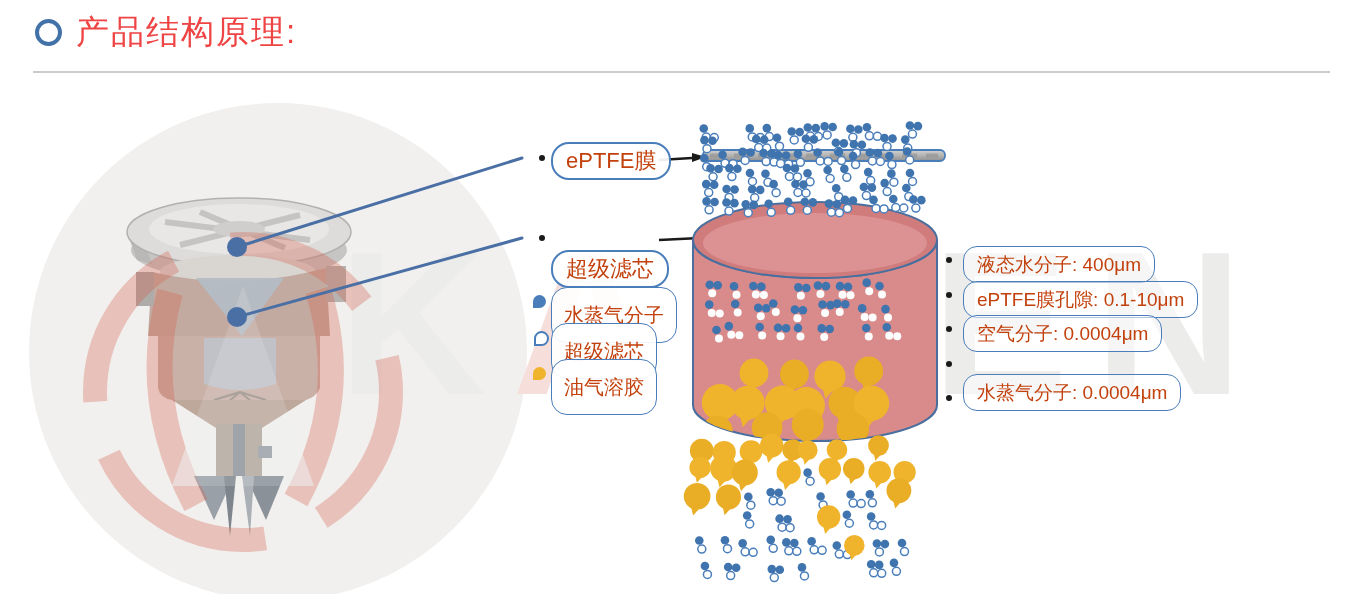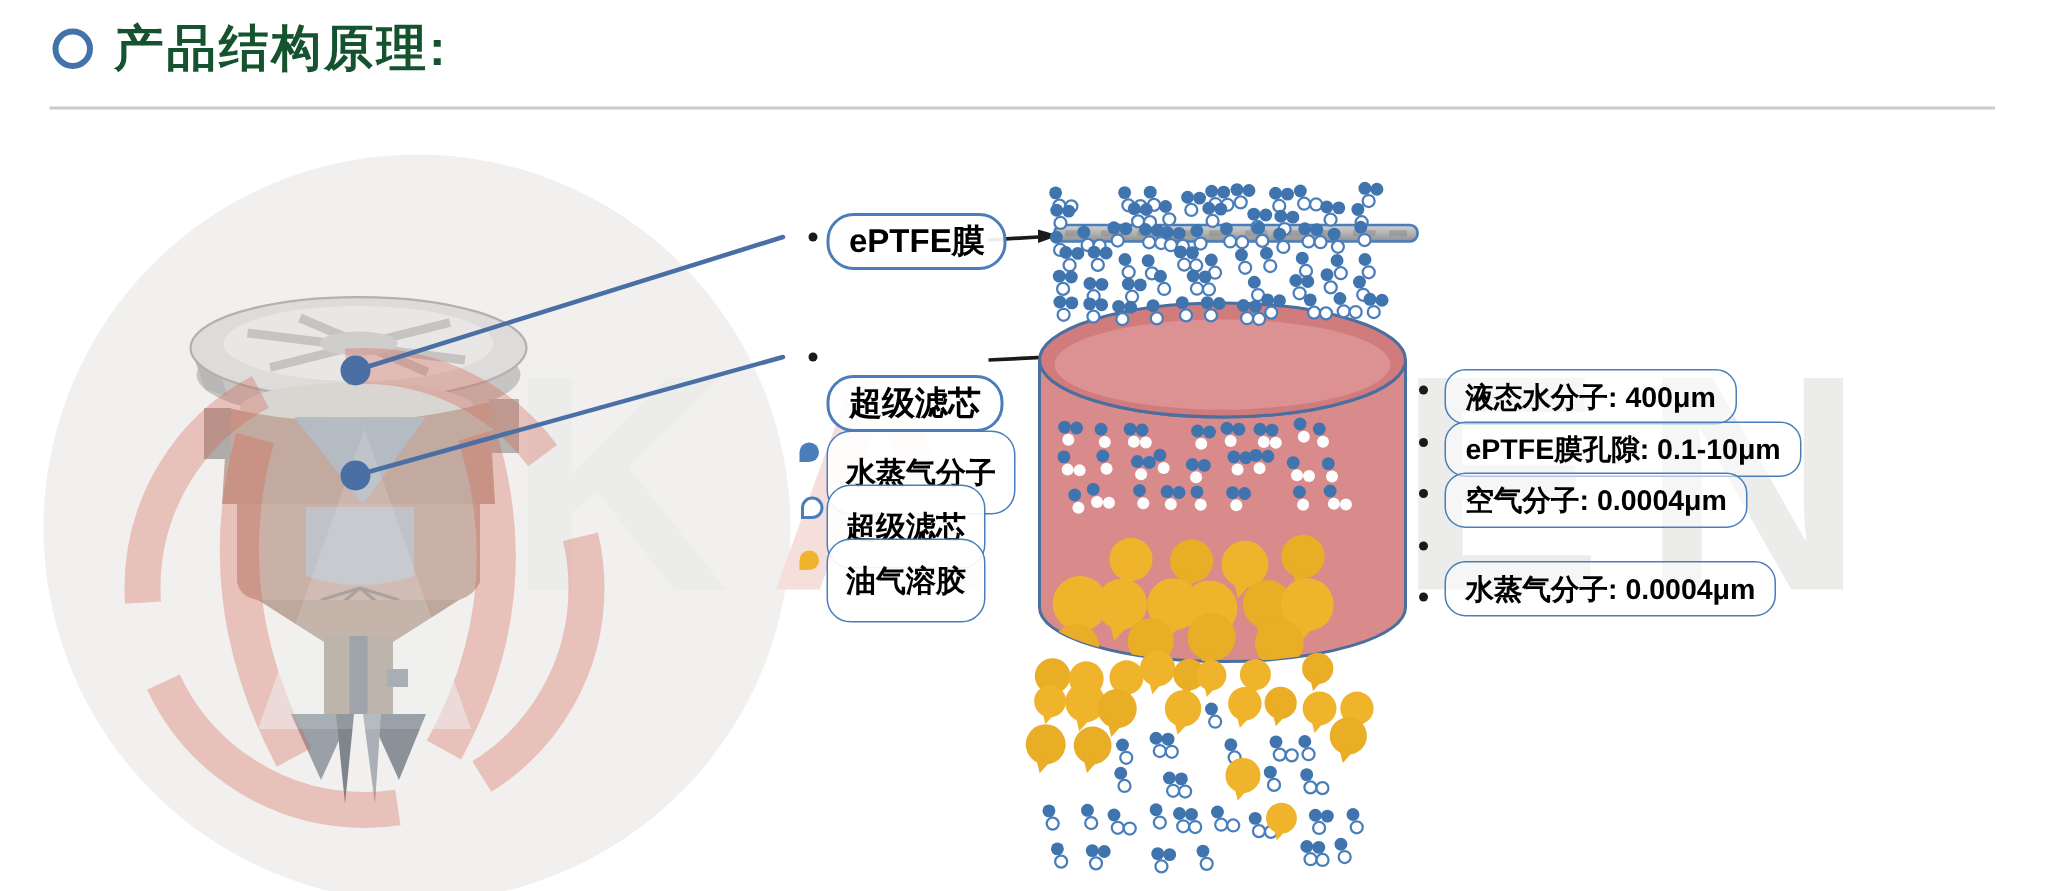--- a/index.html
+++ b/index.html
@@ -12,26 +12,26 @@
              font-weight:700;letter-spacing:26px;color:#ececeb;white-space:nowrap;pointer-events:none;}
   .watermark .wm-a{color:#f6dedb;}
   .watermark.wm-over{z-index:4;color:rgba(255,255,255,0.30);
              clip-path:inset(206px 413px 152px 693px);}
   .watermark.wm-over .wm-a{color:rgba(255,255,255,0.30);}
   #diagramSvg{z-index:3;}
   .labels{z-index:5;}
   
   .hdr{position:absolute;left:35px;top:10px;z-index:5;display:flex;align-items:center;gap:14px;}
   .hdr-ring{width:19px;height:19px;border:4px solid #4272a8;border-radius:50%;}
-  .hdr-title{font-size:33px;font-weight:700;color:#14532d;letter-spacing:2px;}
+  .hdr-title{font-size:33px;font-weight:400;color:#ef4444;letter-spacing:2px;}
   .divider{position:absolute;left:33px;top:71px;width:1297px;height:2px;background:#cbcbcb;z-index:5;}
   
   .pill{position:absolute;display:inline-flex;align-items:center;white-space:nowrap;
         background:rgba(255,255,255,0.92);border:2px solid #4a7ebb;border-radius:18px;
-        color:#000000;font-weight:700;}
+        color:#c2410c;font-weight:400;}
   .pill.callout{height:34px;padding:0 13px;font-size:22px;}
   .pill.legend{height:30px;padding:12px 12px;font-size:20px;border-width:1.5px;border-radius:16px;}
   .pill.spec{height:27px;padding:4px 13px;font-size:19px;border-width:1.5px;border-radius:14px;
              background:rgba(255,255,255,0.55);}
   .dot{position:absolute;background:#1a1a1a;border-radius:50%;}
   .marker{position:absolute;width:13px;height:13px;border-radius:50% 50% 50% 0;}
   .marker.m-water{background:#4a7ebb;}
   .marker.m-air{background:#fff;border:2px solid #4a7ebb;width:11px;height:11px;}
   .marker.m-oil{background:#f0b42c;}
 </style>

